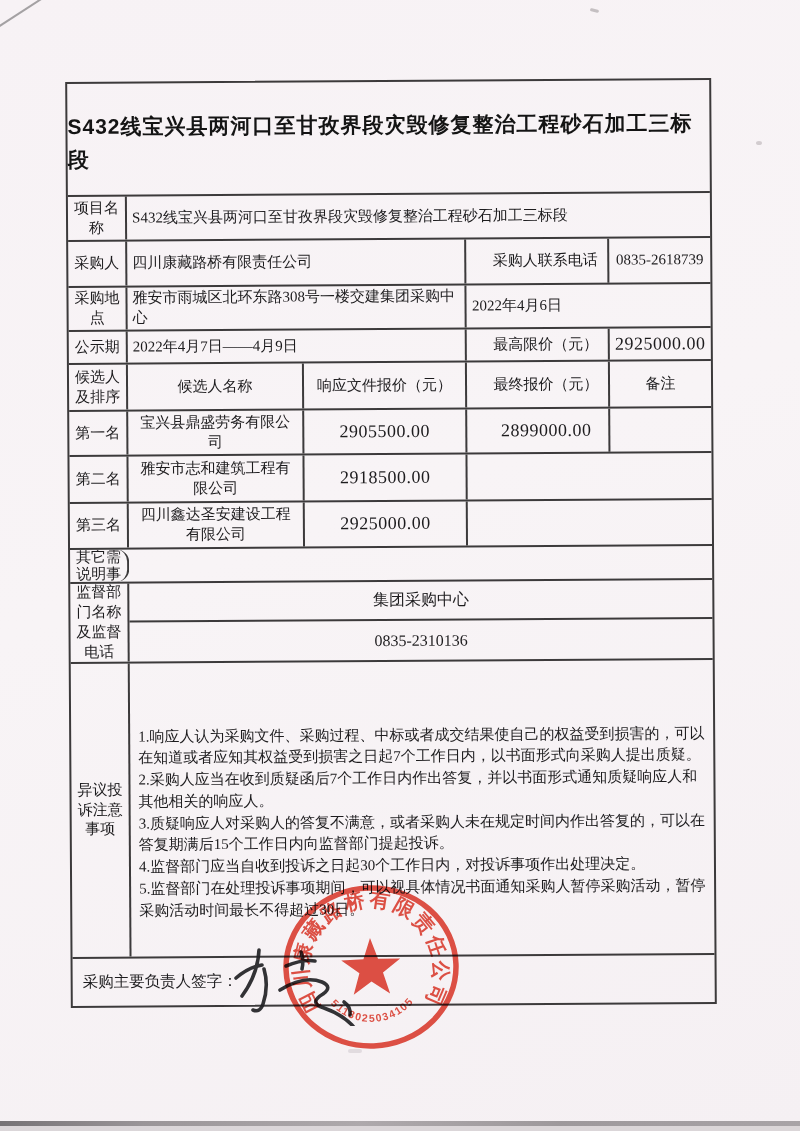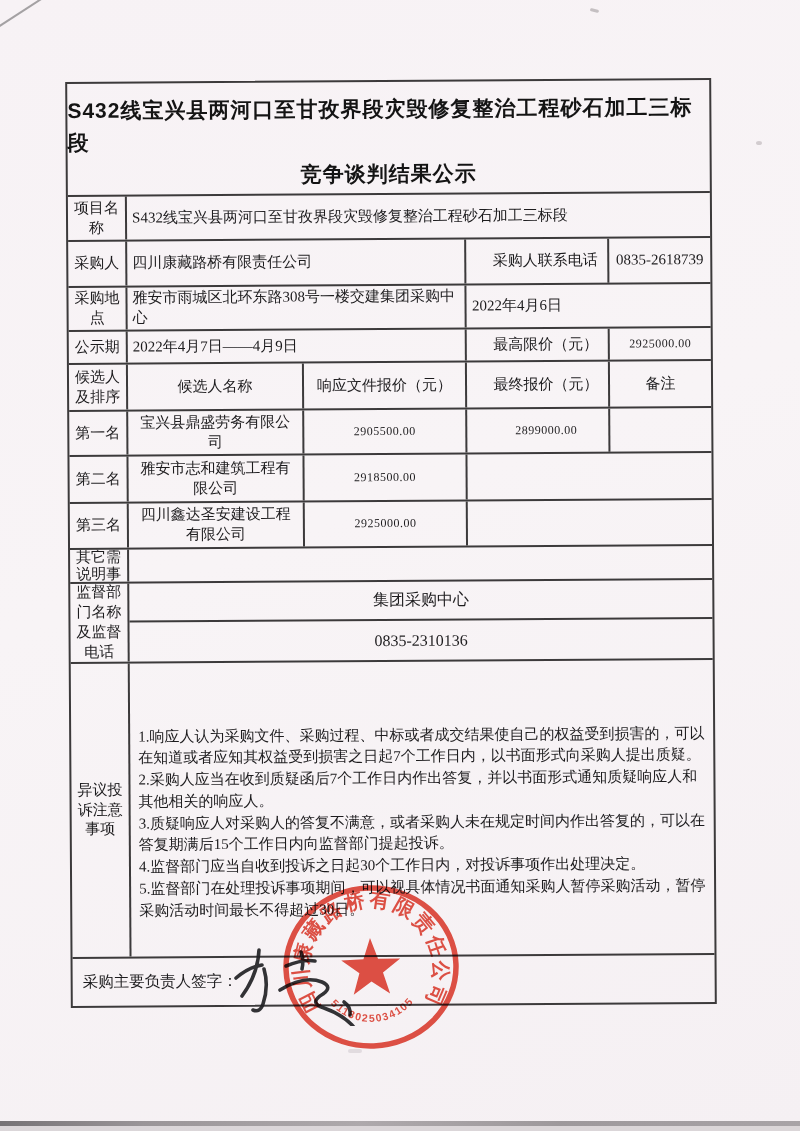--- a/index.html
+++ b/index.html
@@ -49,21 +49,21 @@
   .c2345{width:583px;flex:0 0 583px;}
 
   .title-block{
     height:113px;display:flex;flex-direction:column;align-items:center;justify-content:center;
     padding-top:8px;box-sizing:border-box;border-bottom:2px solid var(--line);
   }
   .title-line{
     font-family:"Liberation Sans", sans-serif;
     font-weight:700;font-size:21px;letter-spacing:1px;line-height:1.55;color:#141414;
   }
-  .num{font-size:12px;letter-spacing:.5px;}
+  .num{font-size:18px;letter-spacing:.5px;}
   .objection-text{
     flex-direction:column;align-items:flex-start;justify-content:center;
     padding:34px 8px 6px 8px;text-align:left;
   }
   .objection-text p{margin:0;font-size:15px;line-height:1.45;}
   .sig-row{height:47px;}
   .sig-cell{width:642px;flex:0 0 642px;justify-content:flex-start;text-align:left;padding-left:10px;font-size:15.5px;}
 
   .sup-right{display:flex;flex-direction:column;}
   .sup-right .sub{height:40px;display:flex;align-items:center;justify-content:center;box-sizing:border-box;}
@@ -84,21 +84,20 @@
 <div class="edge-bottom"></div>
 <div class="edge-bottom2"></div>
 <div class="speck1"></div>
 <div class="speck2"></div>
 <div class="speck3"></div>
 
 <div class="doc-table">
 
   <div class="title-block">
     <div class="title-line">S432线宝兴县两河口至甘孜界段灾毁修复整治工程砂石加工三标段</div>
-    <div class="title-line">竞争谈判结果公示</div>
   </div>
 
   <div class="row" style="height:45px;">
     <div class="cell c1">项目名称</div>
     <div class="cell c2345 left">S432线宝兴县两河口至甘孜界段灾毁修复整治工程砂石加工三标段</div>
   </div>
 
   <div class="row" style="height:46px;">
     <div class="cell c1">采购人</div>
     <div class="cell c23 left">四川康藏路桥有限责任公司</div>
@@ -143,21 +142,21 @@
   </div>
 
   <div class="row" style="height:46px;">
     <div class="cell c1">第三名</div>
     <div class="cell c2">四川鑫达圣安建设工程有限公司</div>
     <div class="cell c3 num">2925000.00</div>
     <div class="cell c5"></div>
   </div>
 
   <div class="row" style="height:34px;">
-    <div class="cell c1" style="line-height:1.15;">其它需说明事</div>
+    <div class="cell c1" style="line-height:1.15;border-radius:12px;">其它需说明事</div>
     <div class="cell c2345 left"></div>
   </div>
 
   <div class="row" style="height:80px;">
     <div class="cell c1">监督部门名称及监督电话</div>
     <div class="sup-right c2345">
       <div class="sub">集团采购中心</div>
       <div class="sub">0835-2310136</div>
     </div>
   </div>

